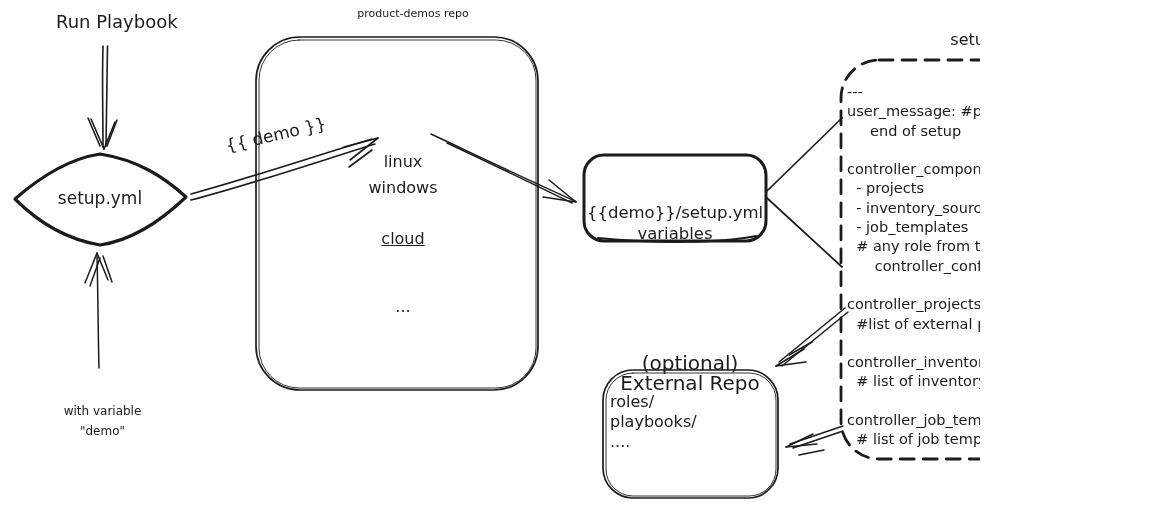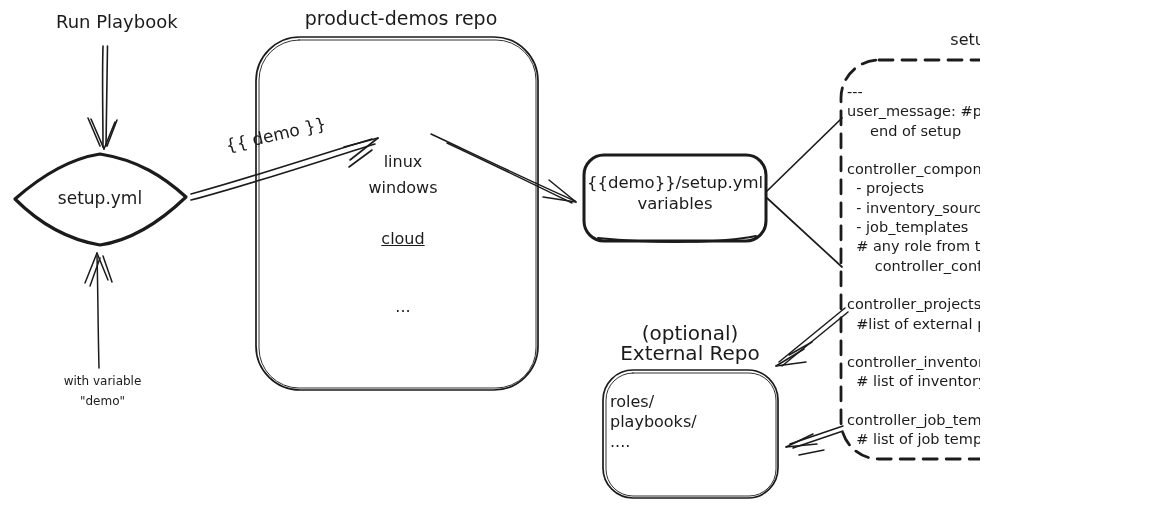--- a/index.html
+++ b/index.html
@@ -7,27 +7,27 @@
     position:relative;
     width:980px; height:505px;
     background:#ffffff;
     font-family:"DejaVu Sans", "Liberation Sans", sans-serif;
     color:#1b1b1b;
     overflow:hidden;
   }
   .canvas svg { position:absolute; left:0; top:0; }
   .lbl { position:absolute; color:#1b1b1b; }
   .center { text-align:center; }
-  .preline { white-space:pre-line; }
+  .preline { white-space:pre-line;margin-top:30px; }
   .pre { white-space:pre; }
 
   .run-playbook  { left:56px;  top:11px;  font-size:18px; }
   .diamond-lbl   { left:25px;  top:188px; width:150px; font-size:17px; }
   .with-var      { left:35px;  top:371px; width:135px; font-size:12px; line-height:20px; }
-  .repo-title    { left:260px; top:7px;   width:282px; font-size:19px; }
+  .repo-title    { left:272px; top:7px;   width:282px; font-size:11px; }
   .repo-item     { left:330px; width:146px; font-size:16px;margin-top:26px; }
   .ri-0 { top:126px; } .ri-1 { top:152px; } .ri-2 { top:203px;text-decoration:underline; } .ri-3 { top:241px; } .ri-4 { top:271px; }
   .demo-lbl      { left:226px; top:136px; font-size:17px; white-space:nowrap;
                    transform:rotate(-13deg); transform-origin:left center; }
   .vars-lbl      { left:584px; top:172px; width:182px; font-size:16.5px; line-height:21px; }
   .setup-title   { left:841px; top:30px;  width:298px; font-size:16px; }
   .yaml          { left:847px; top:83px;  font-size:14.5px; line-height:19.3px; }
   .opt-title     { left:600px; top:323px; width:180px; font-size:20px; line-height:20px; }
   .ext-content   { left:610px; top:392px; font-size:16px; line-height:20px; }
 </style>

